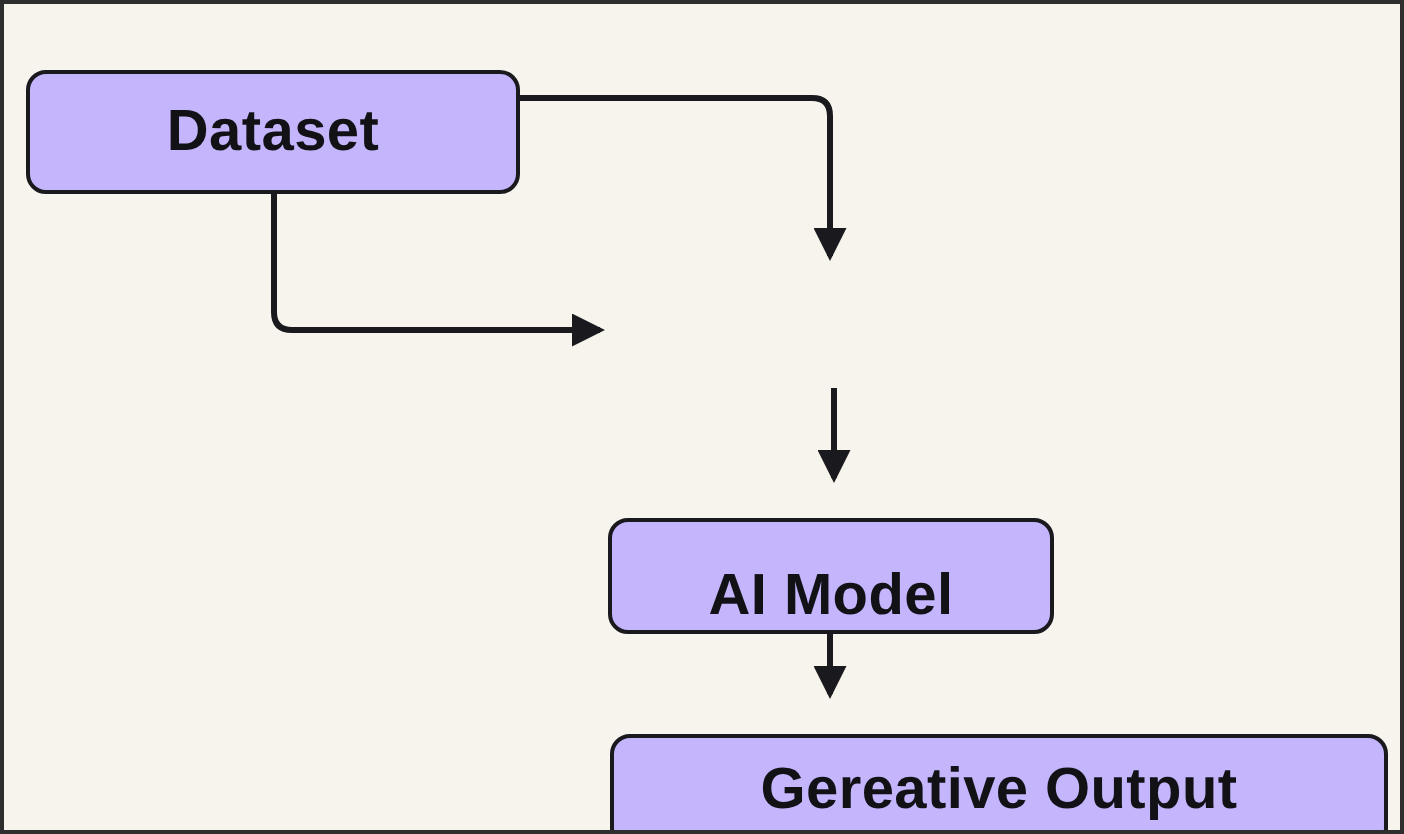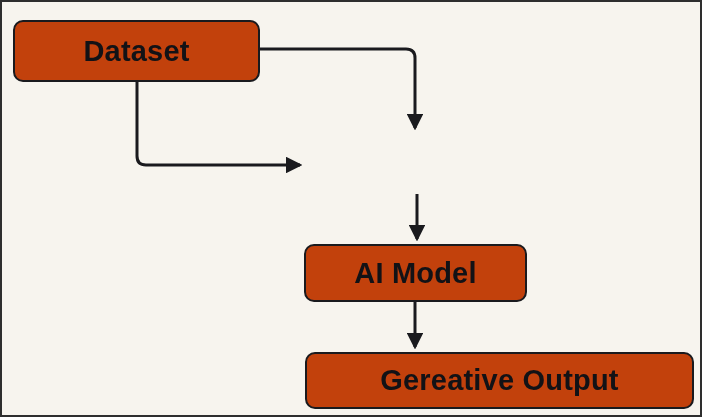--- a/index.html
+++ b/index.html
@@ -21,35 +21,36 @@
     position: absolute;
     left: 0;
     top: 0;
     width: 702px;
     height: 417px;
     pointer-events: none;
   }
   .node {
     position: absolute;
     box-sizing: border-box;
-    background: #c2410c;
+    background: #c4b5fd;
     border: 2.5px solid #1a1a1e;
     border-radius: 10px;
     display: flex;
     align-items: center;
     justify-content: center;
     color: #121216;
     font-weight: 700;
     font-size: 29px;
     letter-spacing: 0.2px;
     white-space: nowrap;
+    margin-top: 15px;
   }
   .node-dataset          { left: 11px;  top: 18px;  width: 247px; height: 62px; }
   .node-training         { left: 302px; top: 130px; width: 225px; height: 62px; }
-  .node-ai-model         { left: 302px; top: 242px; width: 223px; height: 58px; }
+  .node-ai-model         { left: 302px; top: 242px; width: 223px; height: 58px; align-items: flex-end; }
   .node-generative-output{ left: 303px; top: 350px; width: 389px; height: 57px; }
 </style>
 </head>
 <body>
 
 <div class="canvas">
 
   <svg class="connectors" viewBox="0 0 702 417" xmlns="http://www.w3.org/2000/svg">
     <defs>
       <marker id="arrow" viewBox="0 0 10 10" refX="8.5" refY="5" markerWidth="5.5" markerHeight="5.5" orient="auto-start-reverse">

